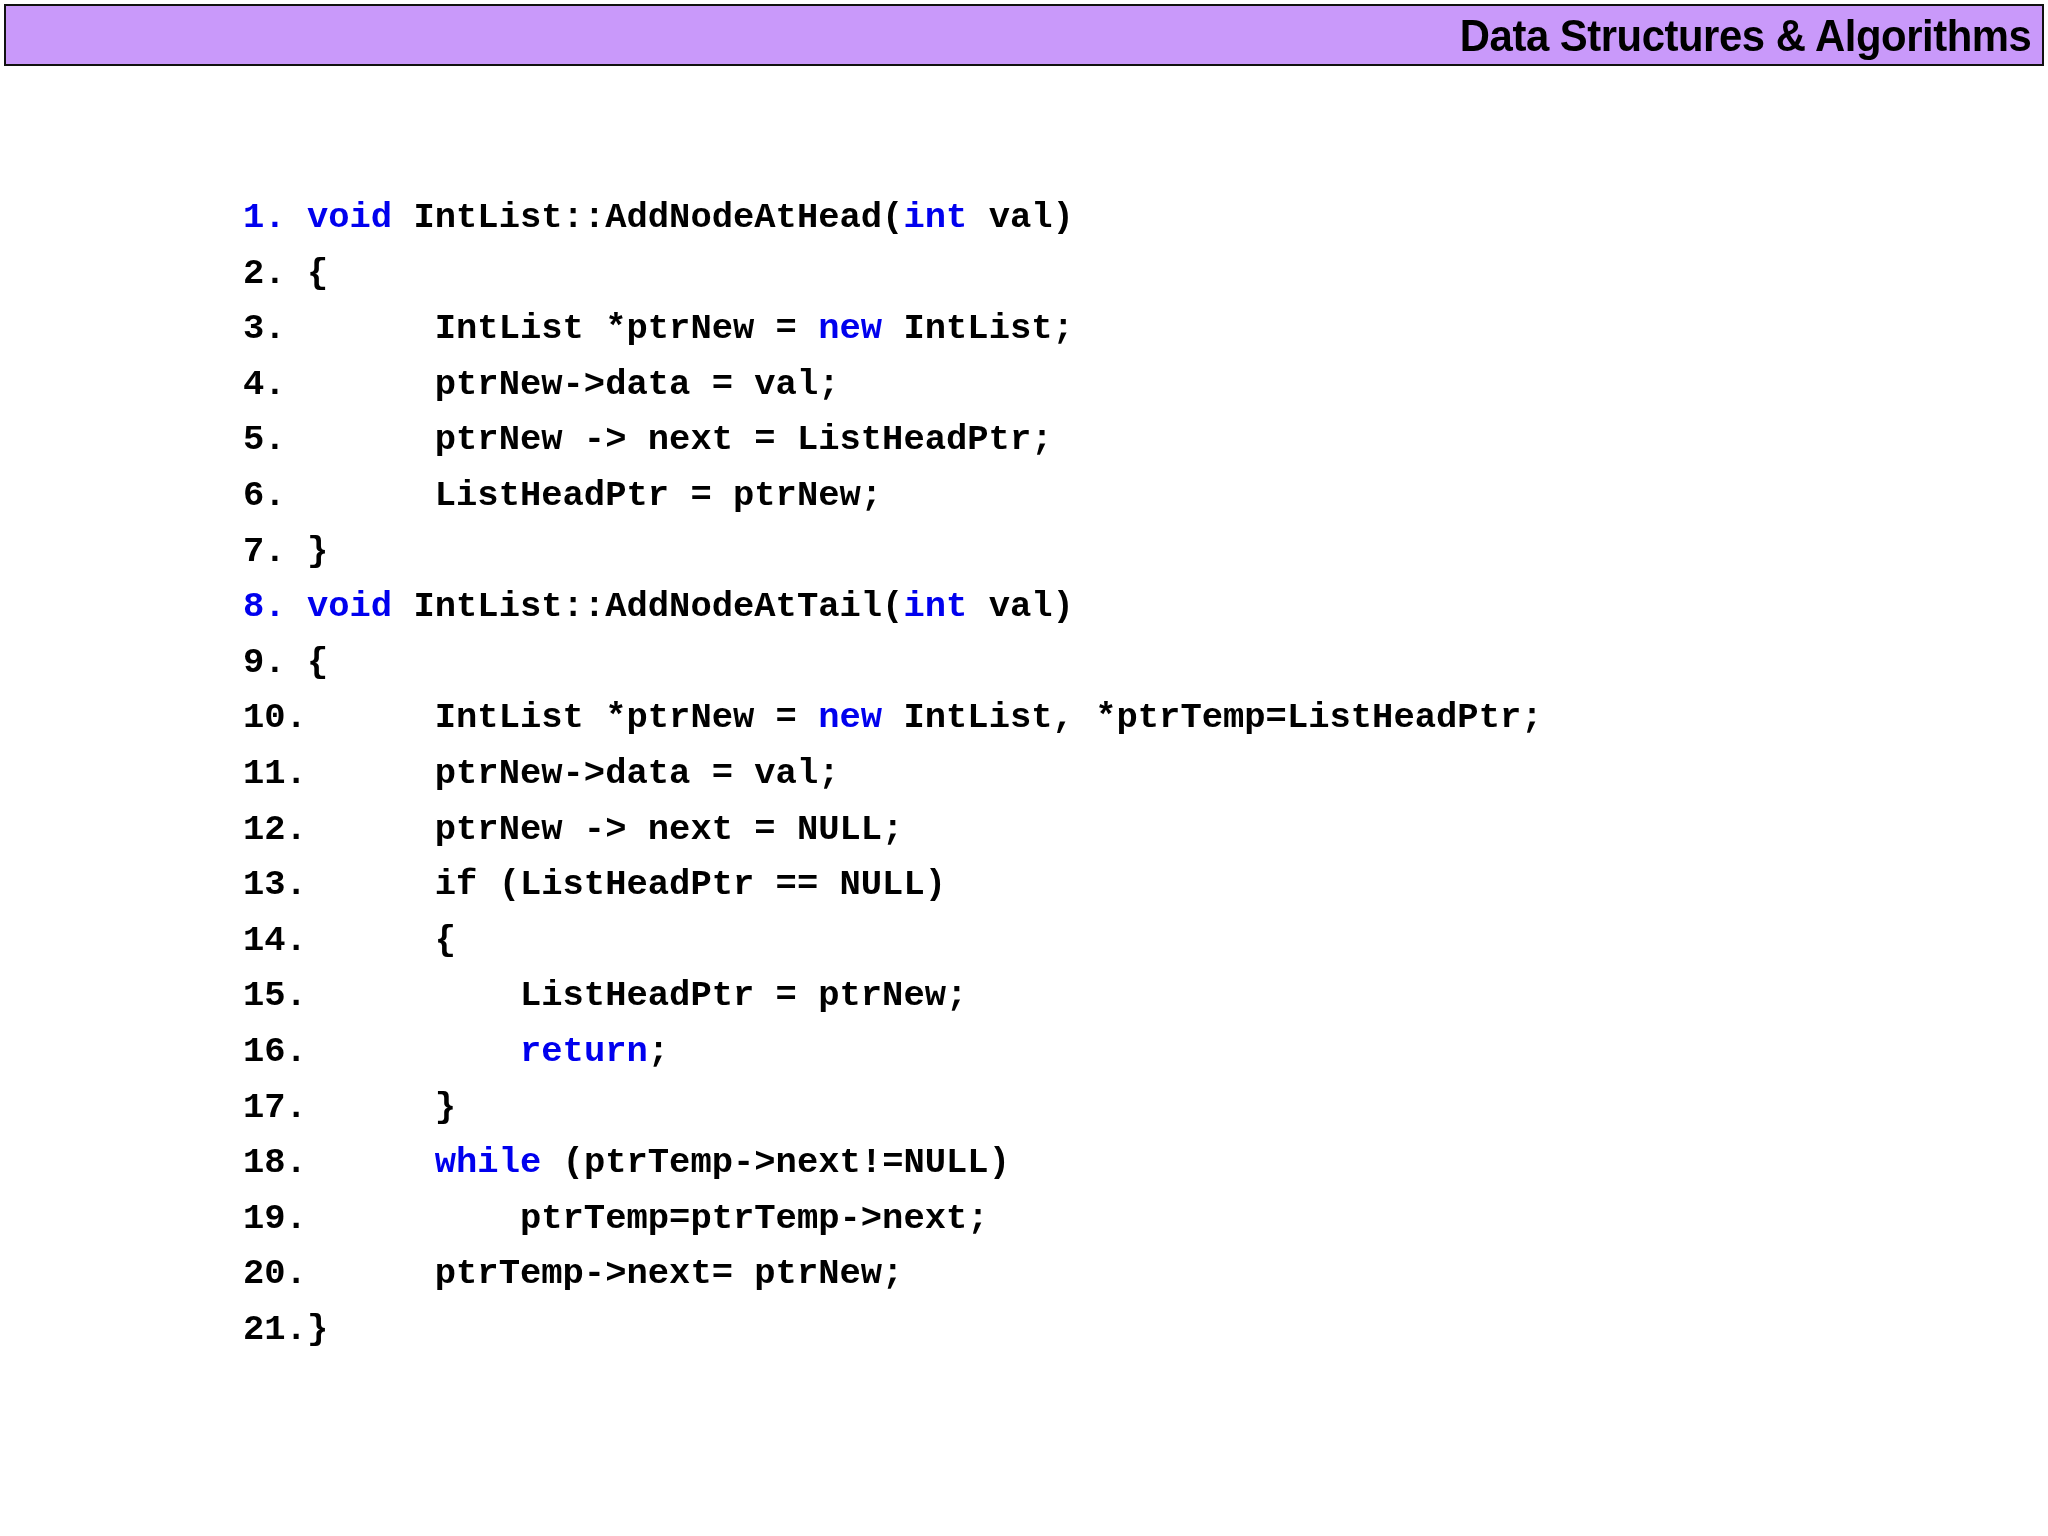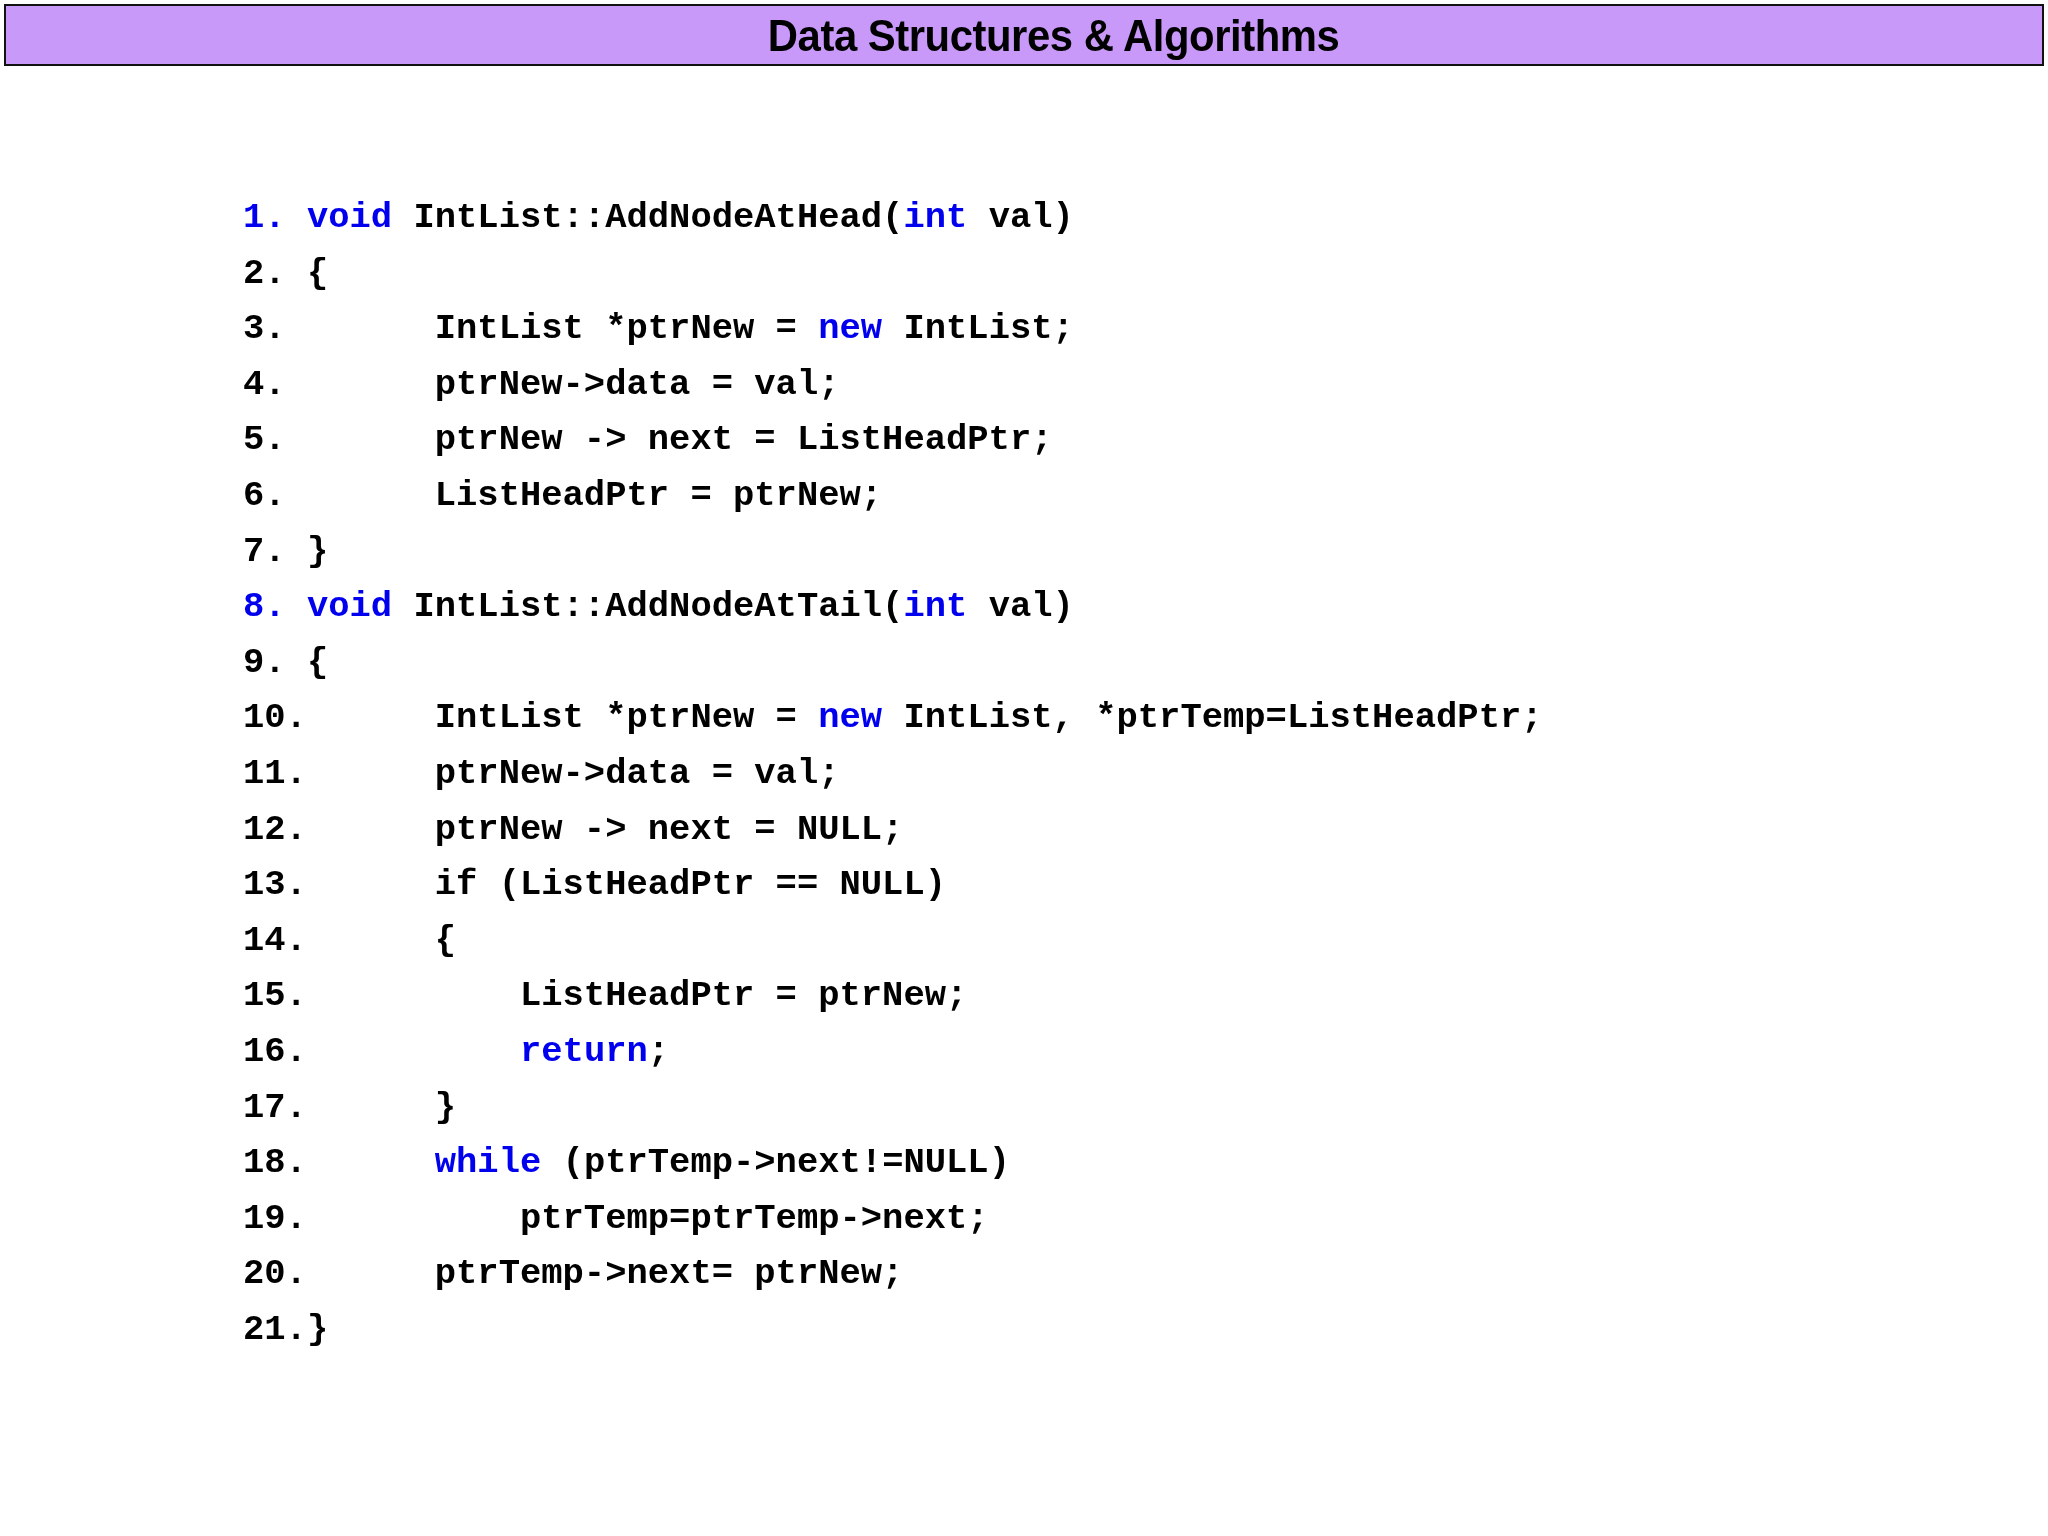--- a/index.html
+++ b/index.html
@@ -20,21 +20,21 @@
     position: absolute;
     left: 4px;
     top: 4px;
     width: 2040px;
     height: 62px;
     background: #c999fa;
     border: 2px solid #111111;
     box-sizing: border-box;
     display: flex;
     align-items: center;
-    justify-content: center;
+    justify-content: flex-end;
     padding-left: 26px;
   }
   #slide-title {
     font-family: "Liberation Sans", sans-serif;
     font-weight: bold;
     font-size: 45px;
     line-height: 1;
     color: #000000;
     letter-spacing: -0.5px;
     transform: scaleX(0.93);

